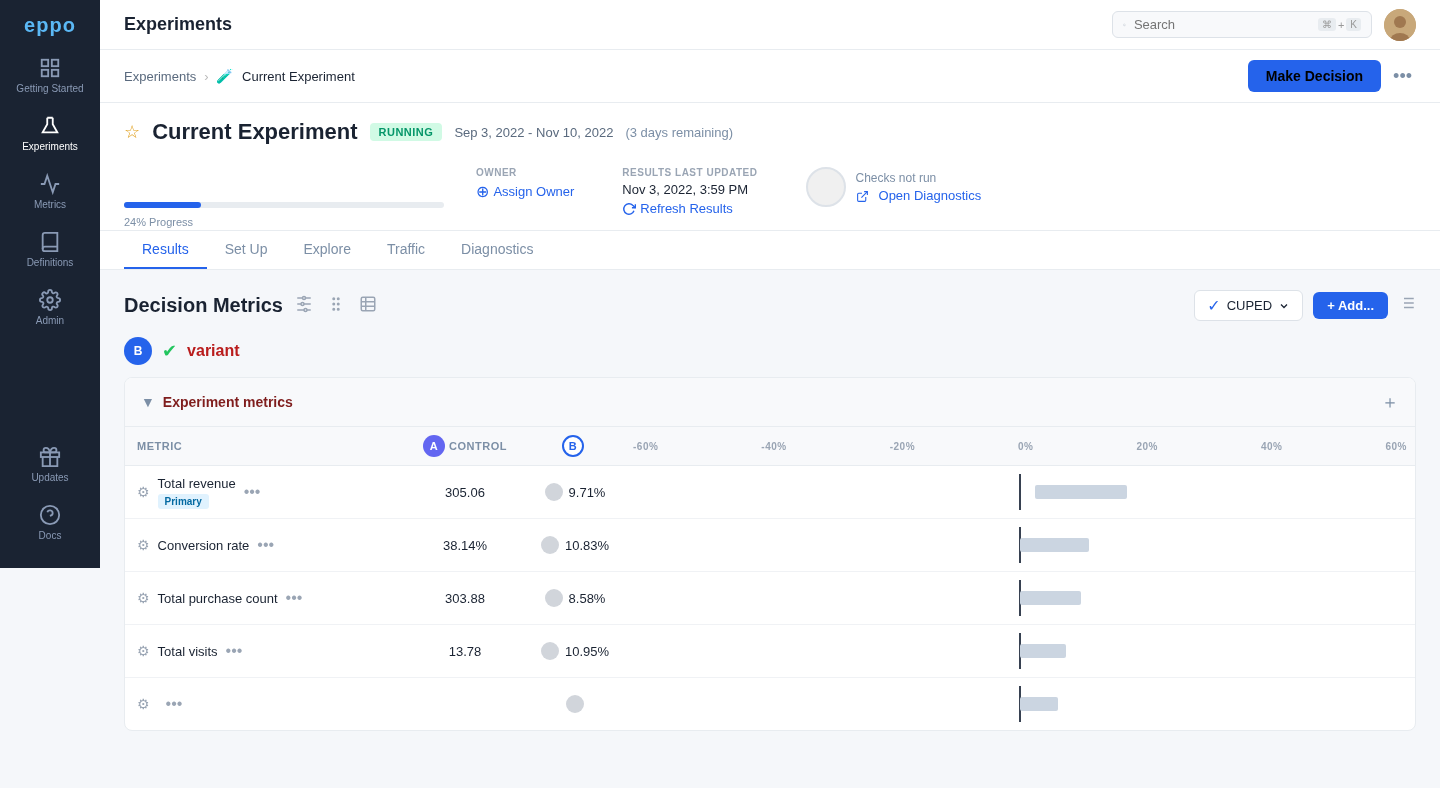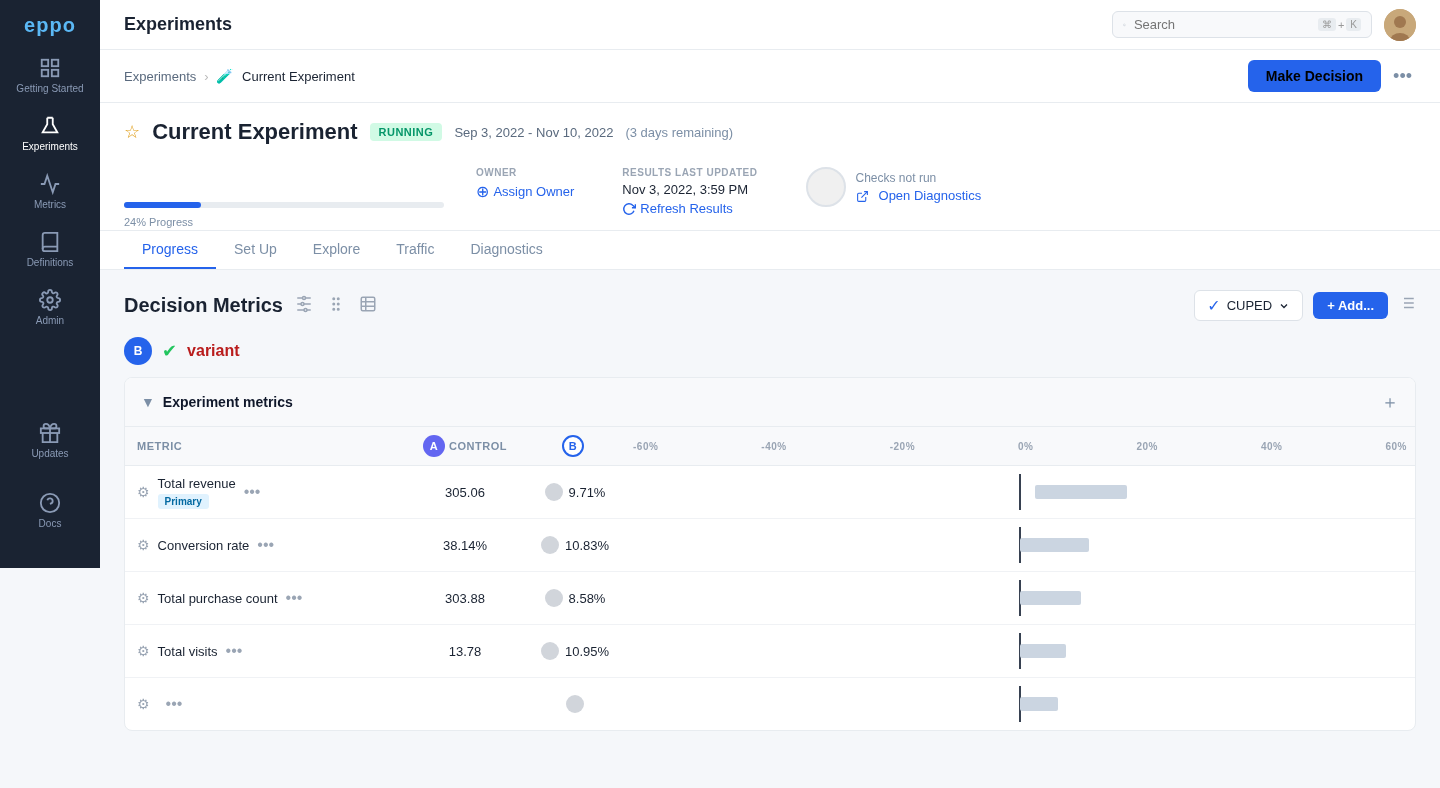--- a/index.html
+++ b/index.html
@@ -39,22 +39,22 @@
       font-size: 11px;
       gap: 4px;
     }
     .sidebar-item.active { color: #fff; }
     .sidebar-item svg { width: 22px; height: 22px; }
     .sidebar-spacer { flex: 1; }
     .sidebar-bottom {
       display: flex;
       flex-direction: column;
       align-items: center;
-      padding-bottom: 28px;
-      gap: 12px;
+      padding-bottom: 16px;
+      gap: 0;
       width: 100%;
     }
 
     
     .main {
       flex: 1;
       display: flex;
       flex-direction: column;
       overflow: hidden;
       background: #fff;
@@ -378,21 +378,21 @@
     }
     .metrics-section-header {
       display: flex;
       align-items: center;
       padding: 12px 16px;
       background: #f8f9fb;
       border-bottom: 1px solid #e8ecf0;
       gap: 8px;
     }
     .section-collapse { color: #7c8fa6; cursor: pointer; font-size: 14px; }
-    .section-title { font-size: 14px; font-weight: 600; color: #0f172a; }
+    .section-title { font-size: 14px; font-weight: 600; color: #7f1d1d; }
     .section-add { margin-left: auto; color: #7c8fa6; cursor: pointer; font-size: 18px; }
 
     .metrics-table { width: 100%; border-collapse: collapse; }
     .metrics-table th {
       padding: 8px 12px;
       font-size: 11px;
       font-weight: 600;
       color: #7c8fa6;
       text-transform: uppercase;
       letter-spacing: 0.5px;
@@ -643,21 +643,21 @@
                 </svg>
               <span>Open Diagnostics</span>
             </button>
           </div>
         </div>
       </div>
     </div>
   </div>
 
   <div class="tabs-row">
-    <div class="tab active">Progress</div>
+    <div class="tab active">Results</div>
     <div class="tab">Set Up</div>
     <div class="tab">Explore</div>
     <div class="tab">Traffic</div>
     <div class="tab">Diagnostics</div>
   </div>
 
   <div class="content">
 
     <div class="decision-metrics-header">
       <span class="decision-metrics-title">Decision Metrics</span>

